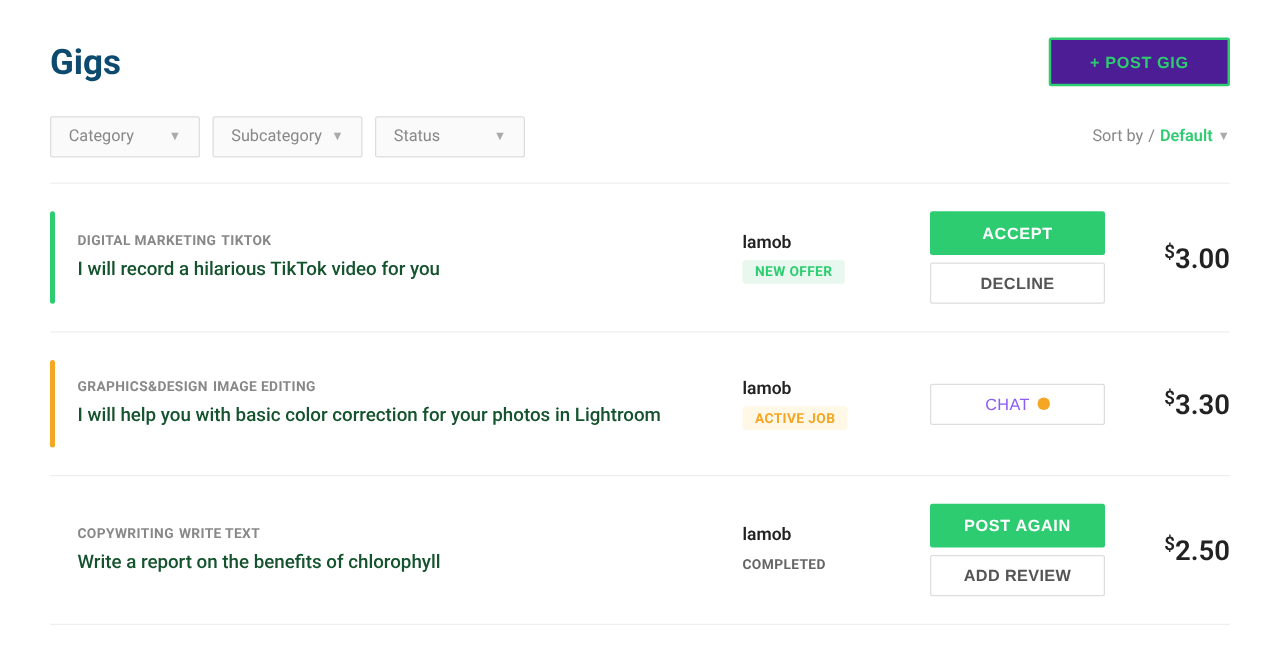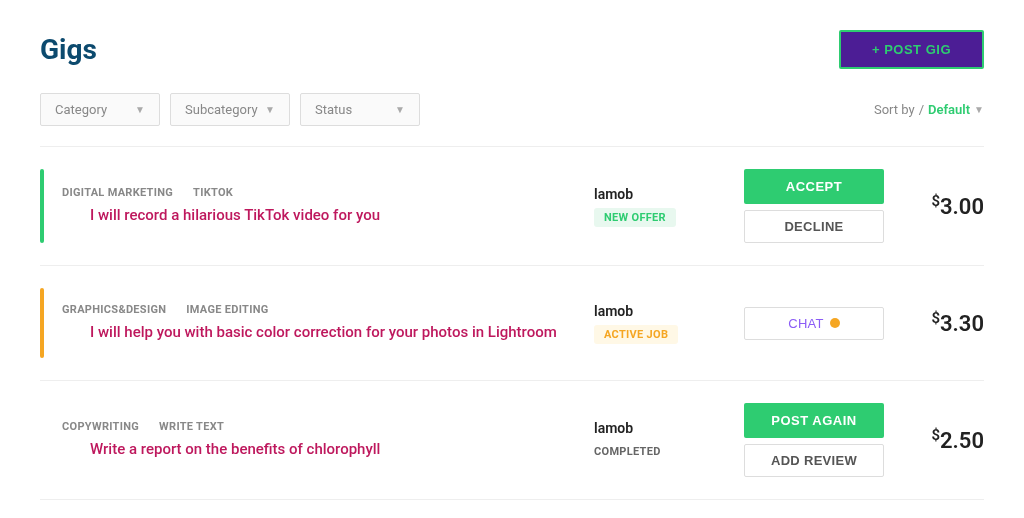--- a/index.html
+++ b/index.html
@@ -109,37 +109,36 @@
       align-self: stretch;
     }
 
     .gig-info {
       flex: 1;
       min-width: 0;
     }
 
     .gig-tags {
       display: flex;
-      gap: 20px;
+      gap: 4px;
       margin-bottom: 6px;
     }
 
     .gig-tag {
       font-size: 11px;
       font-weight: 700;
       color: #888;
       letter-spacing: 0.3px;
     }
 
     .gig-title {
       font-size: 15px;
       font-weight: 500;
-      color: #be185d;
+      color: #14532d;
       line-height: 1.4;
-      margin-left: 28px;
     }
 
     .gig-user-col {
       width: 160px;
       padding: 0 20px;
     }
 
     .gig-username {
       font-size: 14px;
       font-weight: 600;

